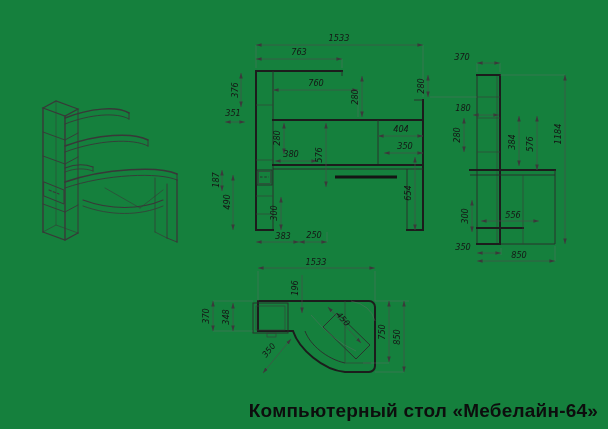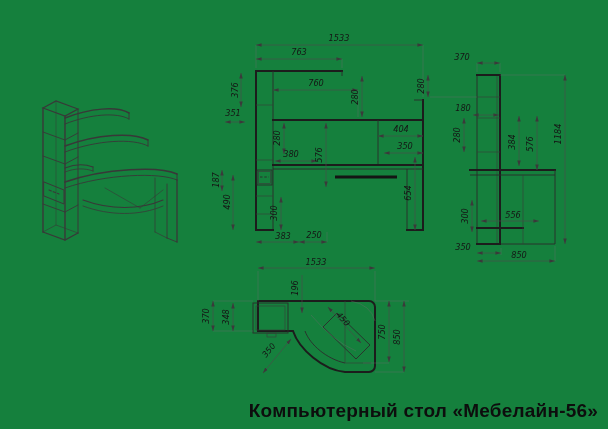--- a/index.html
+++ b/index.html
@@ -209,14 +209,14 @@
       <text class="dim-t" x="148" y="66" transform="rotate(47 148 66)">450</text>
       <line class="dm" x1="70" y1="118" x2="98" y2="84" marker-start="url(#aT)" marker-end="url(#aT)"></line>
       <text class="dim-t" x="78" y="97" transform="rotate(-51 78 97)">350</text>
       <line class="dm" x1="196" y1="46" x2="196" y2="107" marker-start="url(#aT)" marker-end="url(#aT)"></line>
       <text class="dim-t" x="192" y="77" transform="rotate(-90 192 77)">750</text>
       <line class="dm" x1="211" y1="46" x2="211" y2="117" marker-start="url(#aT)" marker-end="url(#aT)"></line>
       <text class="dim-t" x="207" y="82" transform="rotate(-90 207 82)">850</text>
     </g>
   </svg>
 
-  <div class="title">Компьютерный стол «Мебелайн-56»</div>
+  <div class="title">Компьютерный стол «Мебелайн-64»</div>
 </div>
 
 </body></html>

